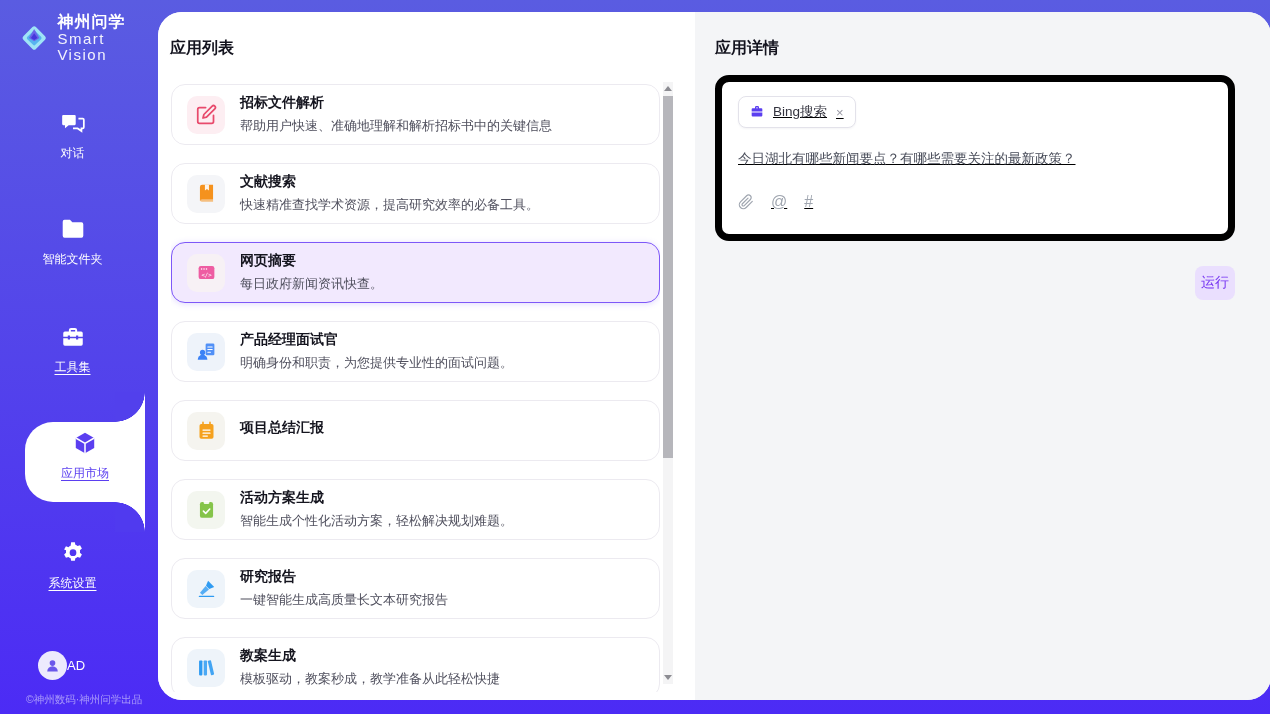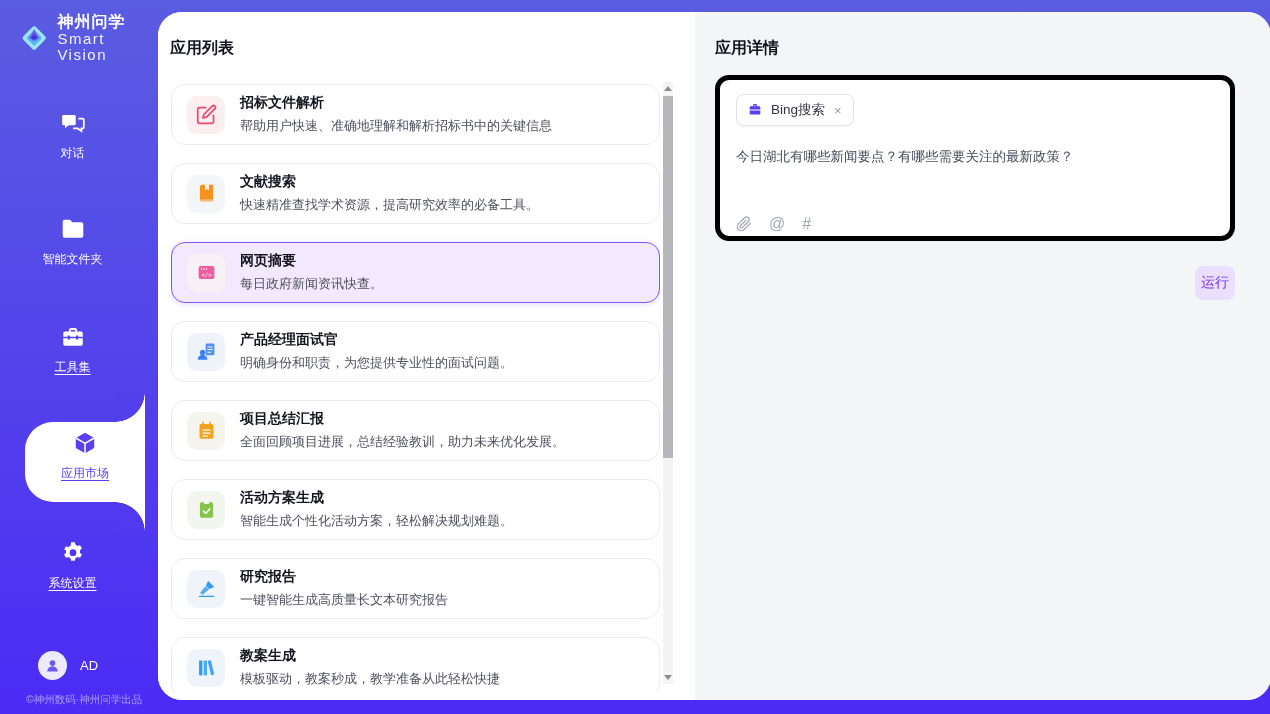--- a/index.html
+++ b/index.html
@@ -25,21 +25,21 @@
     left:25px; width:120px; top:422px; height:80px;
     background:#fff; border-radius:28px 0 0 28px; padding-top:8px;
     color:#5b3ff0;
   }
   .nav-item.active::before, .nav-item.active::after {
     content:''; position:absolute; right:0; width:30px; height:30px;
   }
   .nav-item.active::before { top:-30px; background:radial-gradient(circle at 0 0,#5240ec 29.5px,#fff 30px); }
   .nav-item.active::after  { bottom:-30px; background:radial-gradient(circle at 0 100%,#503aef 29.5px,#fff 30px); }
   .nav-item.active .nav-label { color:#5b3ff0; }
-  .user-area { position:absolute; left:38px; bottom:34px; display:flex; align-items:center; gap:13px; }
+  .user-area { position:absolute; left:38px; bottom:34px; display:flex; align-items:center; }
   .avatar { width:29px; height:29px; border-radius:50%; background:#edeafd; display:flex; align-items:center; justify-content:center; cursor:pointer; }
   .avatar svg { width:17px; height:17px; }
   .user-initials { color:#fff; font-size:13px; }
   .side-footer { position:absolute; left:6px; bottom:7px; color:rgba(255,255,255,.5); font-size:10.5px; white-space:nowrap;margin-left:20px; }
   
   .main { position:absolute; left:158px; top:12px; width:1113px; height:688px;
           border-radius:24px; overflow:hidden; display:flex; background:#fff; }
   .panel-title { font-size:16px; font-weight:bold; color:#14141f; }
   
   .list-panel { position:relative; width:537px; background:#fff; }
@@ -57,22 +57,22 @@
   .card-name { font-size:14px; font-weight:bold; color:#15151f; margin-bottom:5px; }
   .card-desc { font-size:13px; color:#50505e; white-space:nowrap; }
   
   .scrollbar { position:absolute; left:505px; top:70px; width:10px; height:602px; background:#f4f4f5; }
   .sb-arrow { position:absolute; left:1px; width:0; height:0; border-left:4px solid transparent; border-right:4px solid transparent; cursor:pointer; }
   .sb-up { top:4px; border-bottom:5px solid #8c8c92; }
   .sb-down { bottom:4px; border-top:5px solid #8c8c92; }
   .sb-thumb { position:absolute; left:0; top:14px; width:10px; height:362px; background:#b6b6bb; cursor:pointer; }
   
   .detail-panel { flex:1; background:#f4f5f7; padding:26px 36px 0 20px; }
-  .detail-card { margin-top:16px; height:166px; background:#fff; border:5px solid #000000; border-radius:14px;
-                 padding:14px 16px 4px; display:flex; flex-direction:column; }
+  .detail-card { margin-top:16px; height:166px; background:#fff; border:7px solid #000000; border-radius:14px;
+                 padding:14px 16px 24px; display:flex; flex-direction:column;text-decoration:underline; }
   .tool-tag { display:inline-flex; align-items:center; gap:8px; align-self:flex-start;
               border:1px solid #e3e2ea; border-radius:8px; background:#fff; padding:6px 10px;
               box-shadow:0 1px 2px rgba(40,40,80,.05); cursor:pointer; }
   .tool-tag svg { width:16px; height:16px; }
   .tool-tag-label { font-size:13.5px; color:#33333e; }
   .tool-tag-close { font-size:13px; color:#9a9aa6; cursor:pointer; padding:0 1px; }
   .question { margin-top:22px; font-size:13.5px; color:#474b58; cursor:text; }
   .attach-row { margin-top:auto; display:flex; align-items:center; gap:17px; color:#a0a6b0; }
   .attach-row .glyph { font-size:16px; line-height:1; cursor:pointer; }
   .attach-row svg { width:16px; height:16px; display:block; cursor:pointer; }
@@ -219,21 +219,20 @@
       <div class="app-card">
         <div class="card-icon" style="background: rgb(245, 244, 239); color: rgb(245, 161, 30);">
           <svg viewBox="0 0 24 24" fill="currentColor">
             <rect x="4" y="4.5" width="16" height="17" rx="2"></rect>
             <path d="M8 2.5v4M16 2.5v4" stroke="currentColor" stroke-width="1.8" stroke-linecap="round"></path>
             <path d="M8 11.5h8M8 15h8M8 18.3h5" stroke="#fff" stroke-width="1.4" stroke-linecap="round"></path>
           </svg>
         </div>
         <div class="card-text">
           <div class="card-name">项目总结汇报</div>
-          <div class="card-desc">全面回顾项目进展，总结经验教训，助力未来优化发展。</div>
         </div>
       </div>
 
       <div class="app-card">
         <div class="card-icon" style="background: rgb(243, 246, 239); color: rgb(133, 196, 74);">
           <svg viewBox="0 0 24 24">
             <rect x="4.5" y="3.5" width="15" height="18" rx="2.5" fill="currentColor"></rect>
             <rect x="8.7" y="2" width="6.6" height="3.6" rx="1.2" fill="#fff" opacity=".9"></rect>
             <path d="M8.5 13.8l2.6 2.6 4.6-4.9" stroke="#fff" stroke-width="1.8" fill="none" stroke-linecap="round" stroke-linejoin="round"></path>
           </svg>

